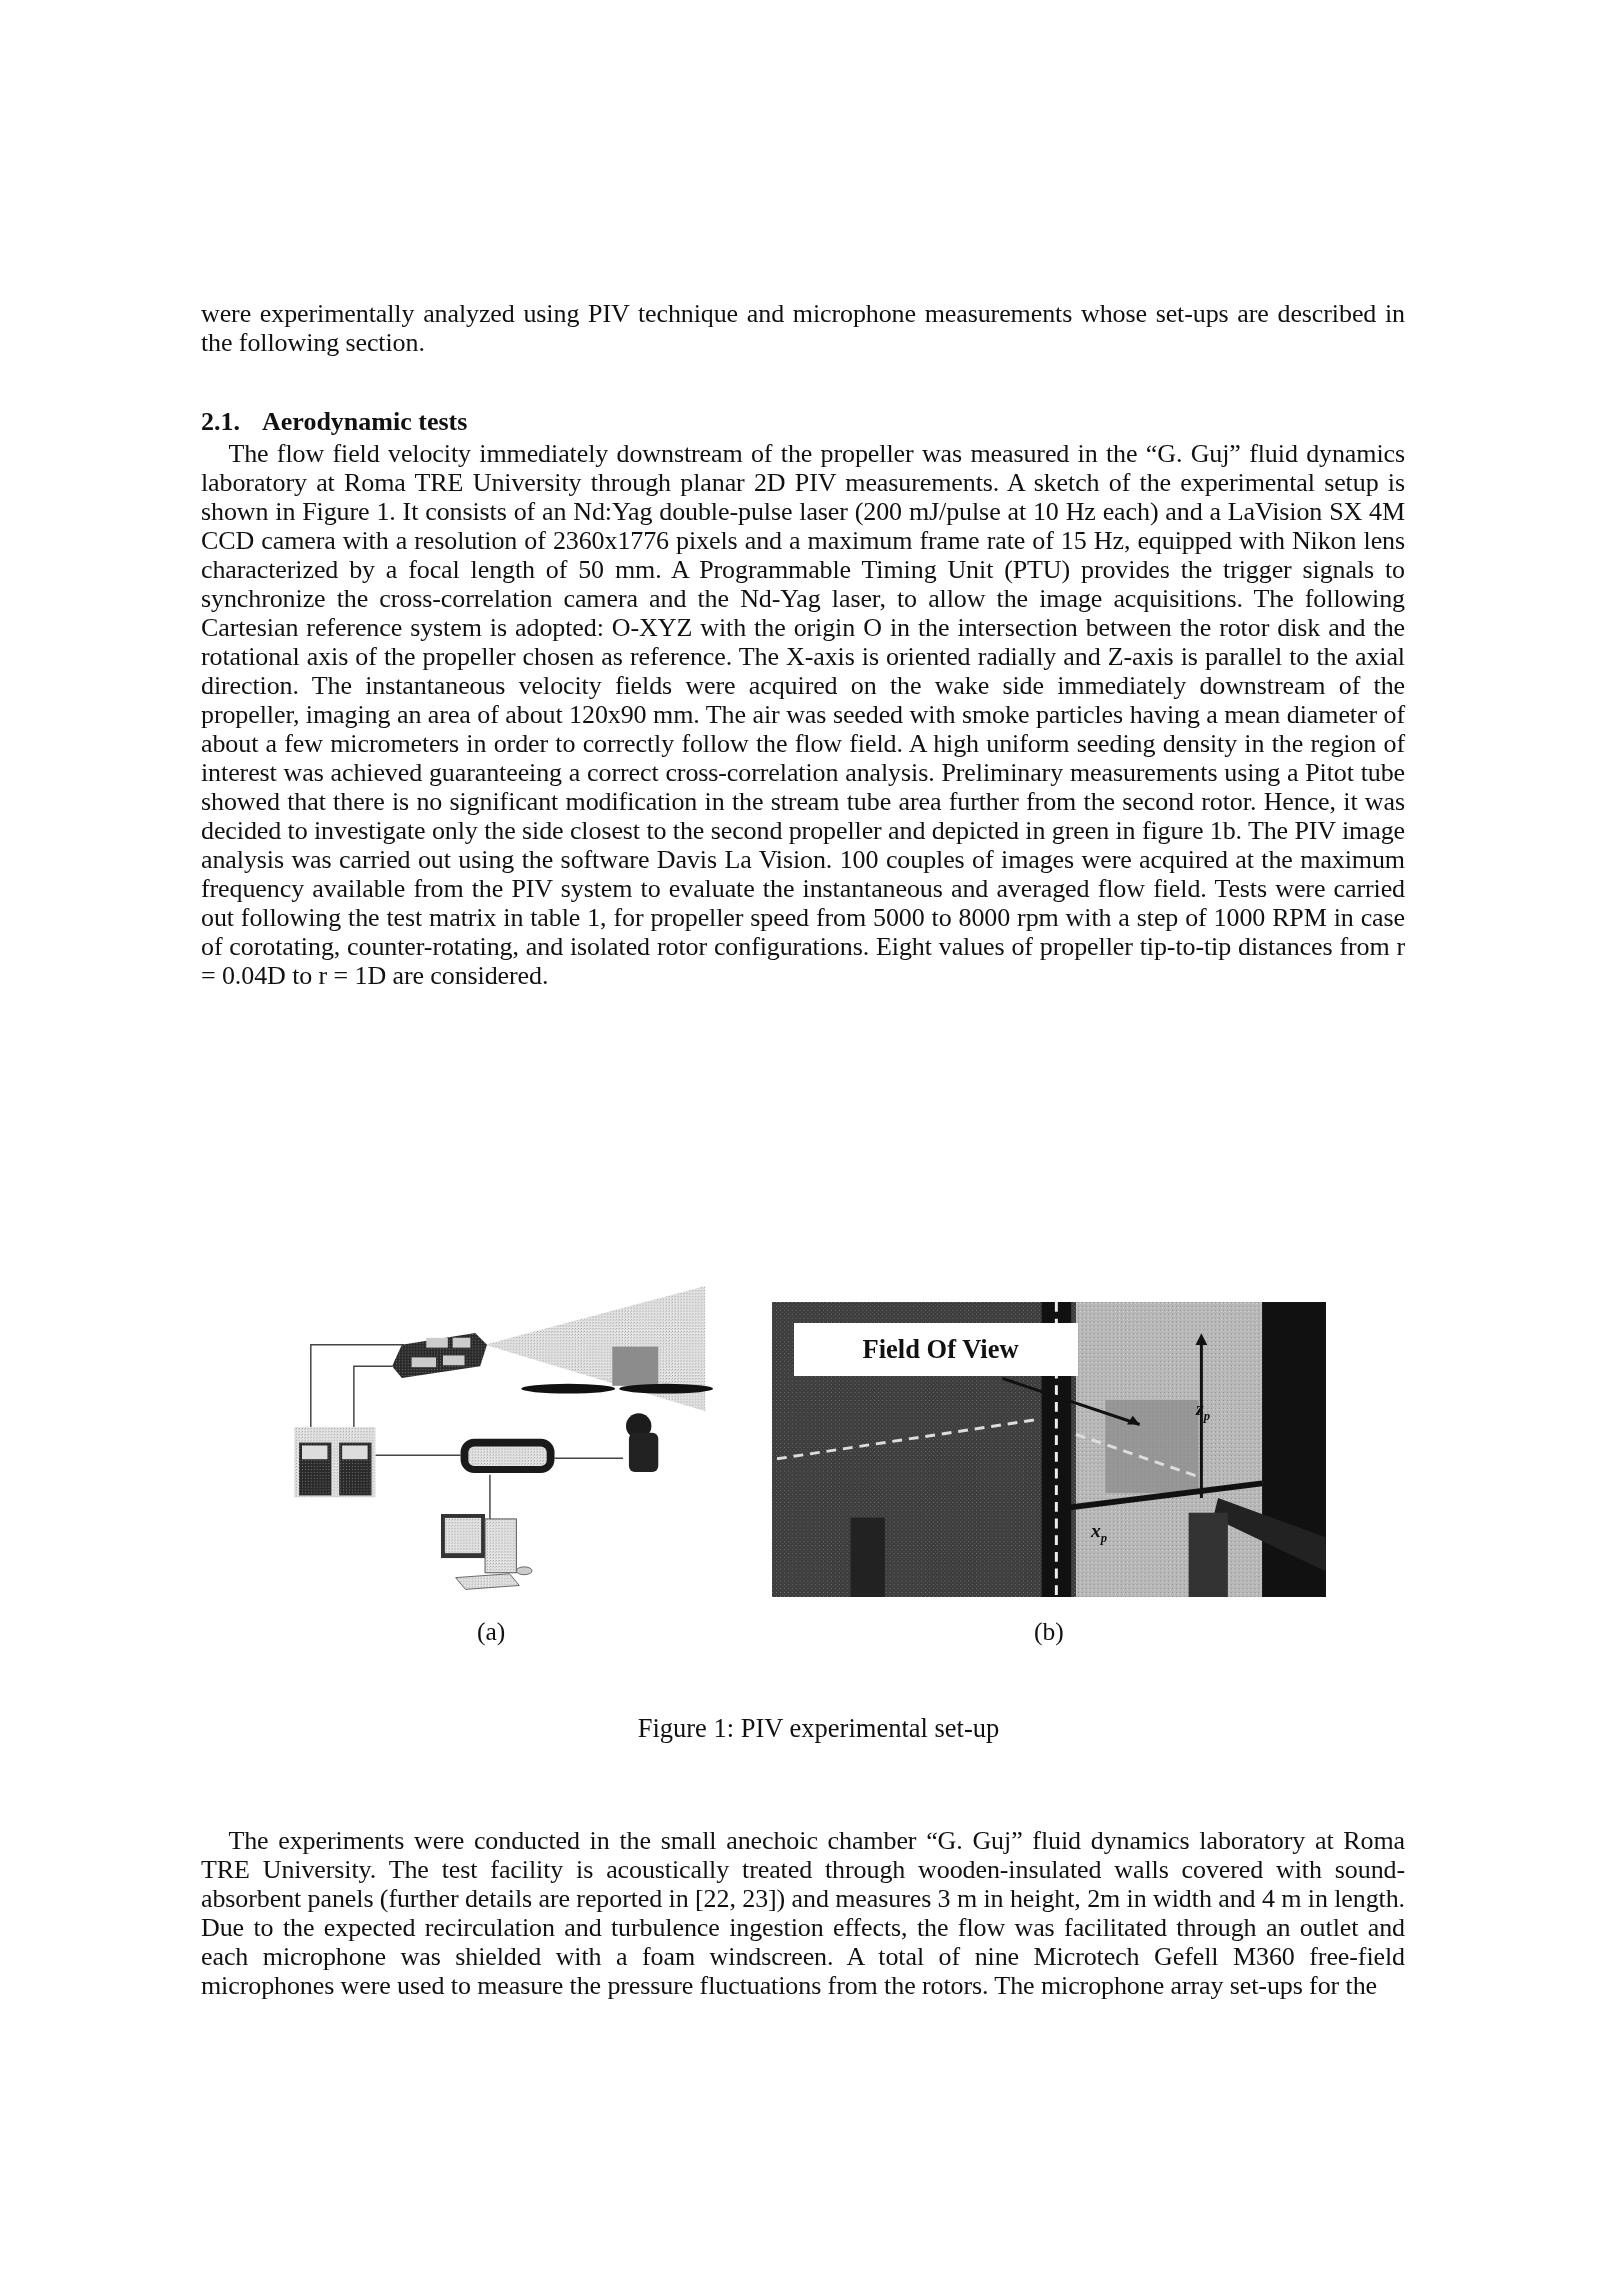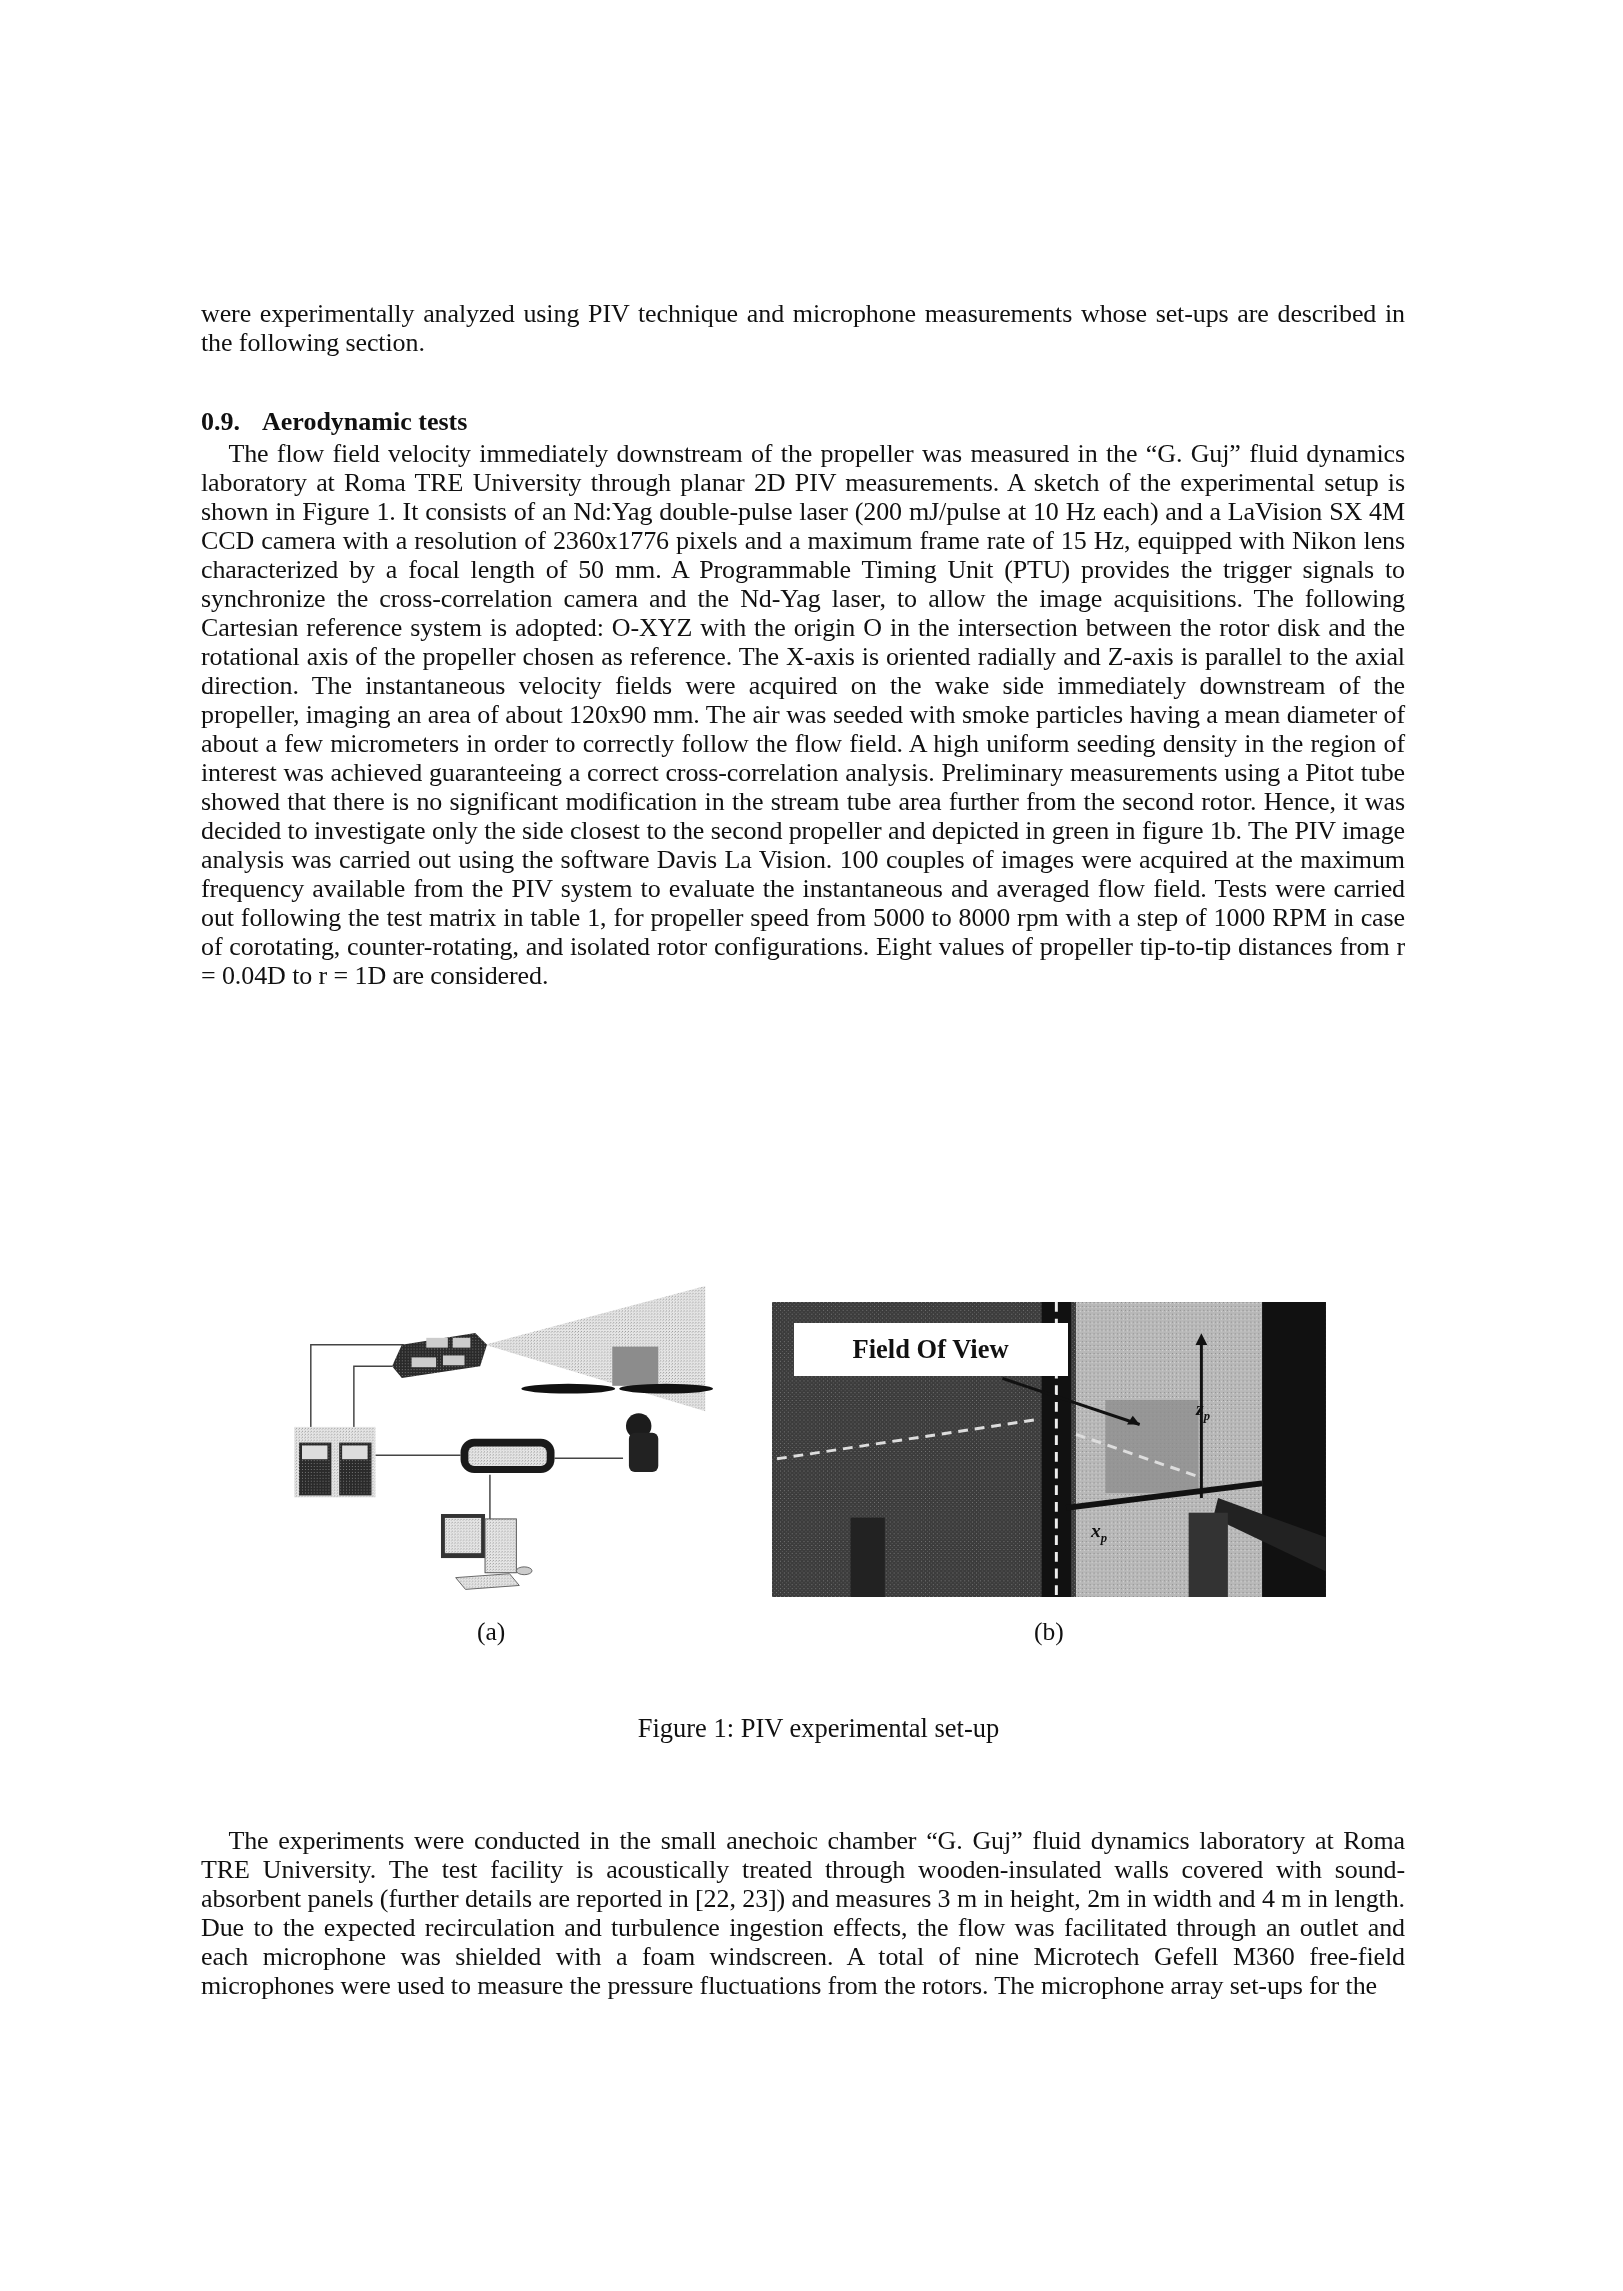--- a/index.html
+++ b/index.html
@@ -27,34 +27,34 @@
   .fig-a { position: absolute; left: 284px; top: 1284px; width: 451px; height: 323px; }
   .fig-b { position: absolute; left: 772px; top: 1302px; width: 554px; height: 295px; background: #3a3a3a; overflow: hidden; }
   .sub-label { position: absolute; font-size: 25.5px; }
   #label-a { left: 477px; top: 1617px; }
   #label-b { left: 1034px; top: 1617px; }
   #caption { position: absolute; left: 7px; width: 1623px; top: 1713px; text-align: center; font-size: 26.5px; }
 
   .fov-box {
     position: absolute; left: 21.6px; top: 20.6px; width: 274px; height: 53px;
     background: #ffffff; display: flex; align-items: center; justify-content: center;
-    font-weight: bold; font-size: 26.5px; color: #111;
+    font-weight: bold; font-size: 26.5px; color: #111; padding-left: 10px;
   }
   .axis-label { position: absolute; font-weight: bold; font-style: italic; font-size: 19.6px; color: #111; }
   .axis-label sub { font-size: 12.7px; }
 </style>
 </head>
 <body>
 
 <div class="page">
   <p id="intro" class="para" style="width:1204px;">were experimentally analyzed using PIV technique and microphone measurements whose set-ups are described in the following section.</p>
 
   <div id="sec21" style="width:1204px;">
     <h2 class="sec-title">
-      <span class="num">0.9.</span><span>Aerodynamic tests</span>
+      <span class="num">2.1.</span><span>Aerodynamic tests</span>
     </h2>
     <p class="para indent">The flow field velocity immediately downstream of the propeller was measured in the “G. Guj” fluid dynamics laboratory at Roma TRE University through planar 2D PIV measurements. A sketch of the experimental setup is shown in Figure 1. It consists of an Nd:Yag double-pulse laser (200 mJ/pulse at 10 Hz each) and a LaVision SX 4M CCD camera with a resolution of 2360x1776 pixels and a maximum frame rate of 15 Hz, equipped with Nikon lens characterized by a focal length of 50 mm. A Programmable Timing Unit (PTU) provides the trigger signals to synchronize the cross-correlation camera and the Nd-Yag laser, to allow the image acquisitions. The following Cartesian reference system is adopted: O-XYZ with the origin O in the intersection between the rotor disk and the rotational axis of the propeller chosen as reference. The X-axis is oriented radially and Z-axis is parallel to the axial direction. The instantaneous velocity fields were acquired on the wake side immediately downstream of the propeller, imaging an area of about 120x90 mm. The air was seeded with smoke particles having a mean diameter of about a few micrometers in order to correctly follow the flow field. A high uniform seeding density in the region of interest was achieved guaranteeing a correct cross-correlation analysis. Preliminary measurements using a Pitot tube showed that there is no significant modification in the stream tube area further from the second rotor. Hence, it was decided to investigate only the side closest to the second propeller and depicted in green in figure 1b. The PIV image analysis was carried out using the software Davis La Vision. 100 couples of images were acquired at the maximum frequency available from the PIV system to evaluate the instantaneous and averaged flow field. Tests were carried out following the test matrix in table 1, for propeller speed from 5000 to 8000 rpm with a step of 1000 RPM in case of corotating, counter-rotating, and isolated rotor configurations. Eight values of propeller tip-to-tip distances from r = 0.04D to r = 1D are considered.</p>
   </div>
 
   <div id="sec22" style="width:1204px;">
     <p class="para indent">The experiments were conducted in the small anechoic chamber “G. Guj” fluid dynamics laboratory at Roma TRE University. The test facility is acoustically treated through wooden-insulated walls covered with sound-absorbent panels (further details are reported in [22, 23]) and measures 3 m in height, 2m in width and 4 m in length. Due to the expected recirculation and turbulence ingestion effects, the flow was facilitated through an outlet and each microphone was shielded with a foam windscreen. A total of nine Microtech Gefell M360 free-field microphones were used to measure the pressure fluctuations from the rotors. The microphone array set-ups for the</p>
   </div>
 </div>
 
 <svg class="fig-a" viewBox="0 0 460 330">

